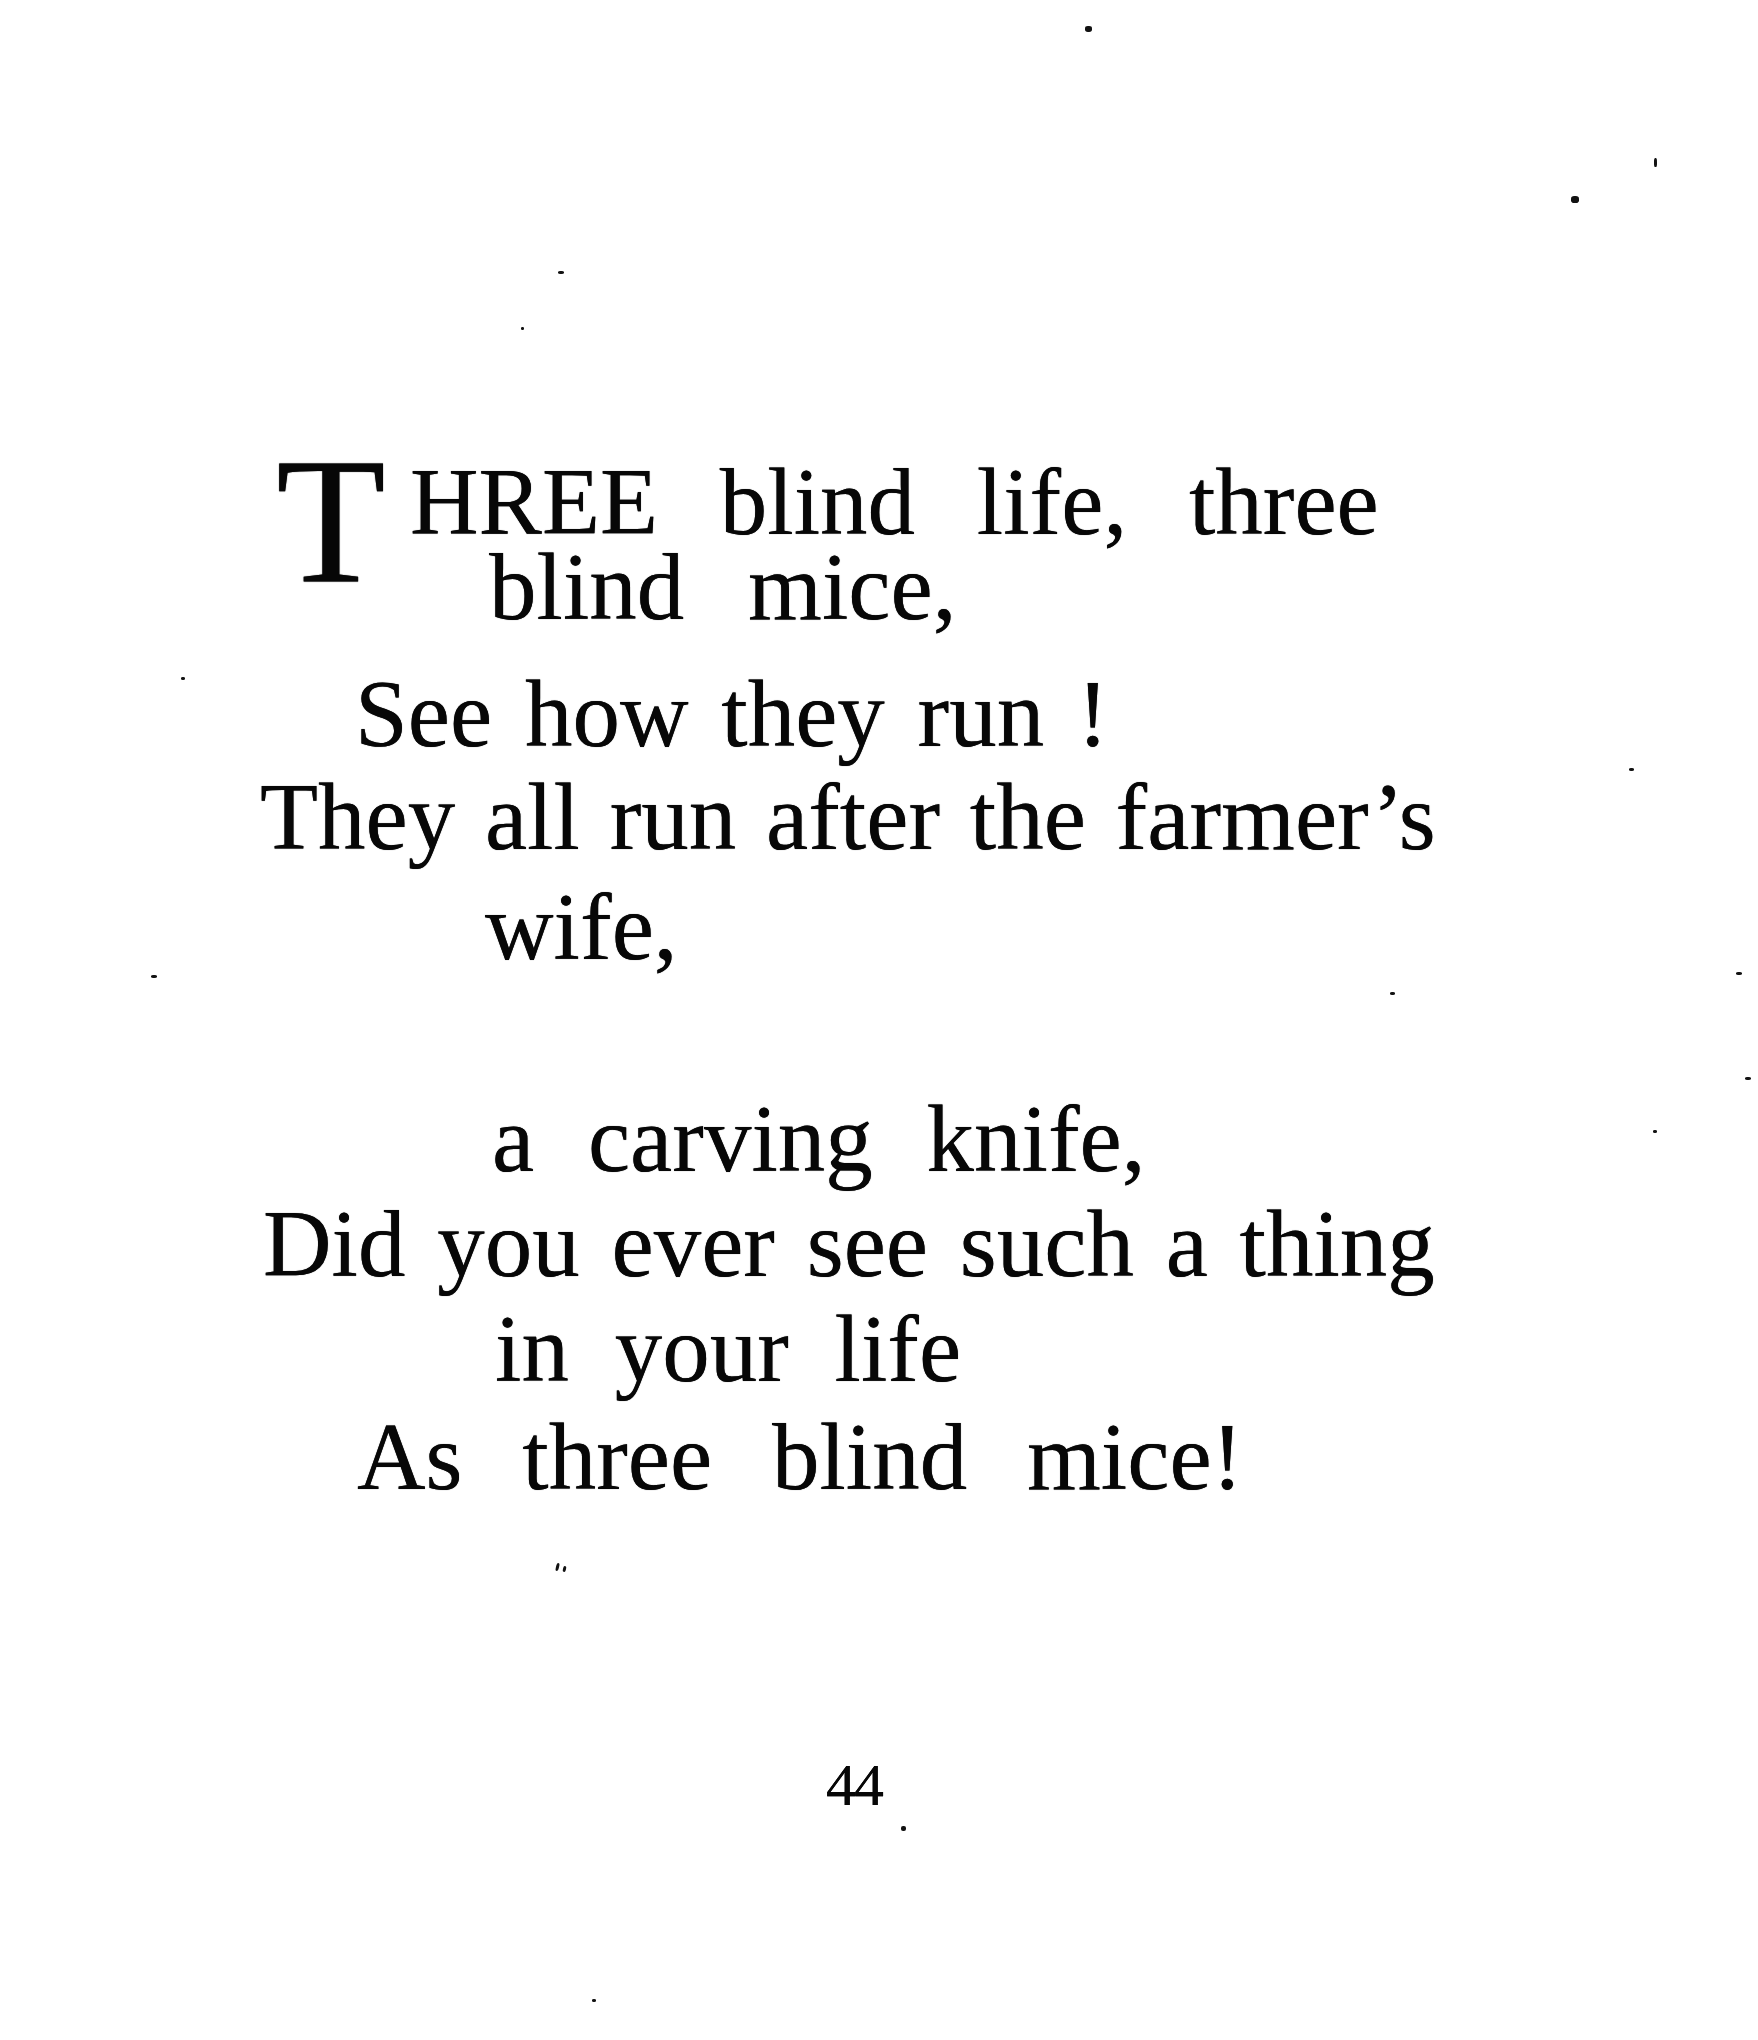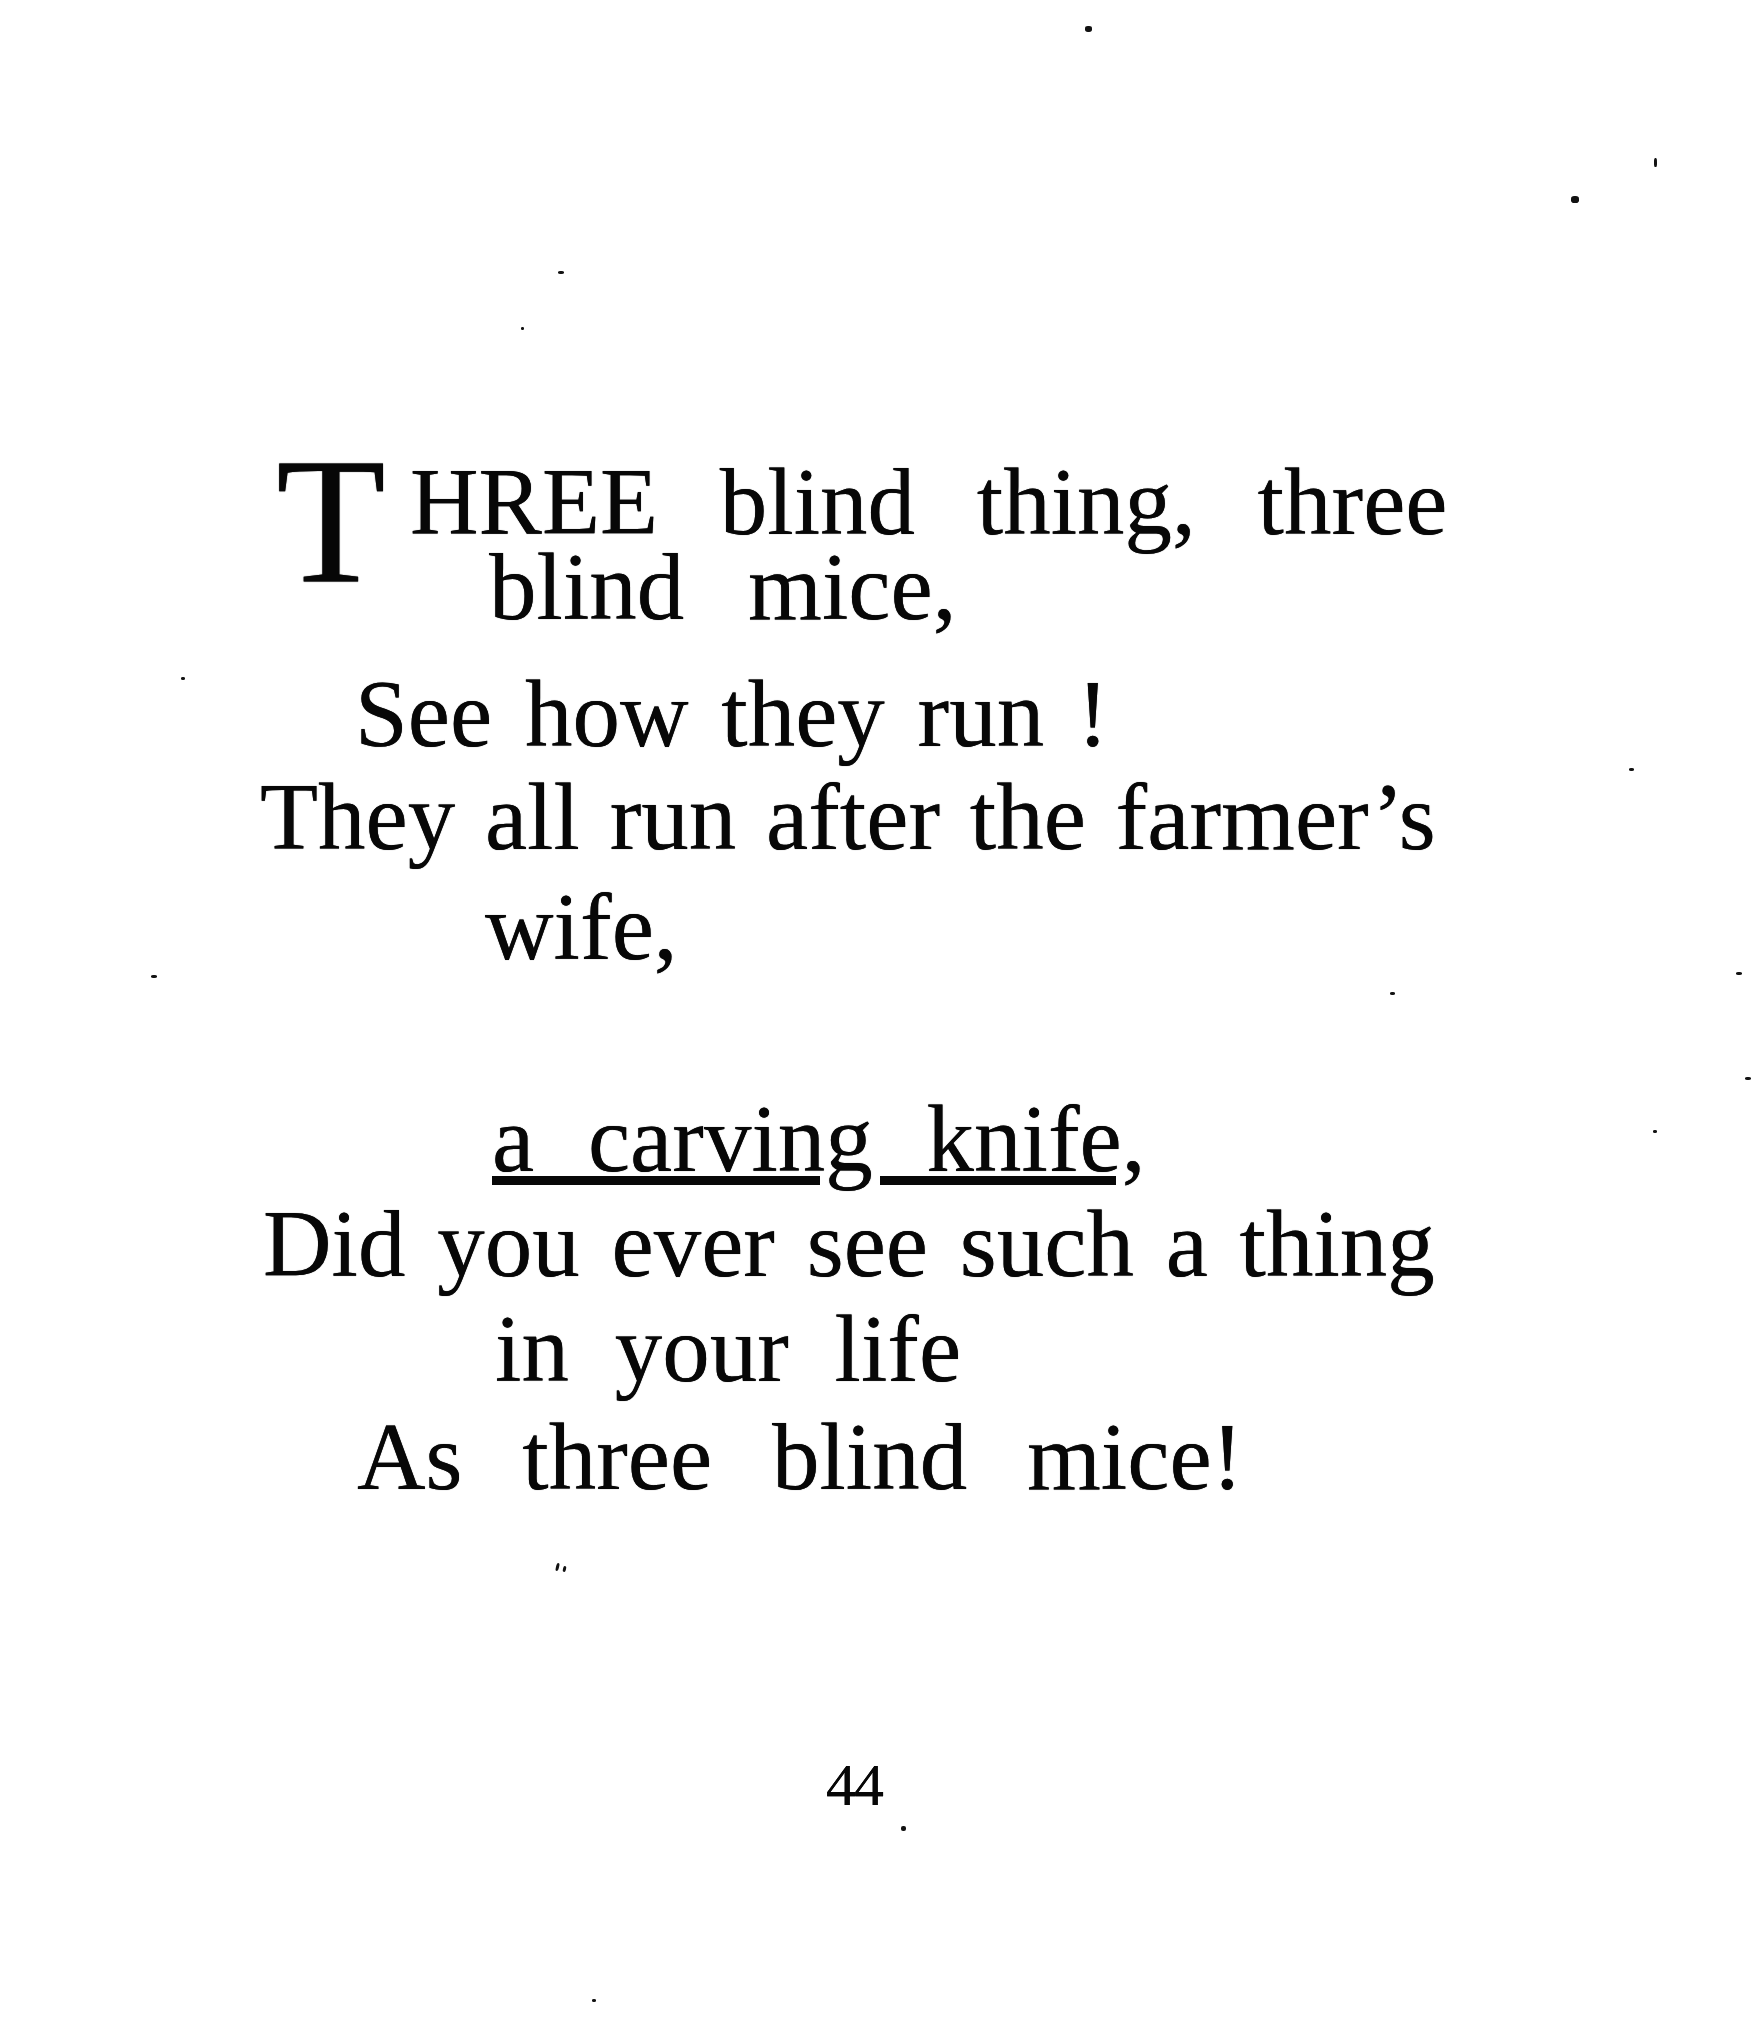--- a/index.html
+++ b/index.html
@@ -24,21 +24,21 @@
     letter-spacing: 0px;
     text-shadow: 0 0 0.7px currentColor;
   }
   
   .l1  { left: 410px; top: 455px;  word-spacing: 38px; }
   .l2  { left: 489px; top: 540px;  word-spacing: 40px; text-align: right; }
   .l3  { left: 355px; top: 667px;  word-spacing: 9px;  }
   .l4  { left: 260px; top: 770px;  word-spacing: 6px;  }
   .l5  { left: 485px; top: 880px;  }
   .l6  { left: 257px; top: 985px;  word-spacing: 5px;  }
-  .l7  { left: 492px; top: 1092px; word-spacing: 30px; text-decoration: underline; }
+  .l7  { left: 492px; top: 1092px; word-spacing: 30px; }
   .l8  { left: 263px; top: 1197px; word-spacing: 8px;  }
   .l9  { left: 495px; top: 1302px; word-spacing: 22px; }
   .l10 { left: 357px; top: 1410px; word-spacing: 36px; }
 
   .drop-cap {
     position: absolute;
     left: 276px;
     top: 432px;
     font-size: 180px;
     line-height: 180px;
@@ -60,21 +60,21 @@
     border-radius: 40%;
   }
 </style>
 </head>
 <body>
 
 <div class="page" style="background: rgb(255, 255, 255); color: rgb(7, 7, 7);">
 
   <span class="drop-cap">T</span>
 
-  <div class="poem-line l1">HREE blind thing, three</div>
+  <div class="poem-line l1">HREE blind life, three</div>
   <div class="poem-line l2">blind mice,</div>
   <div class="poem-line l3">See how they run !</div>
   <div class="poem-line l4">They all run after the farmer’s</div>
   <div class="poem-line l5">wife,</div>
   <div class="poem-line l7">a carving knife,</div>
   <div class="poem-line l8">Did you ever see such a thing</div>
   <div class="poem-line l9">in your life</div>
   <div class="poem-line l10">As three blind mice!</div>
 
   <div class="page-number">44</div>

